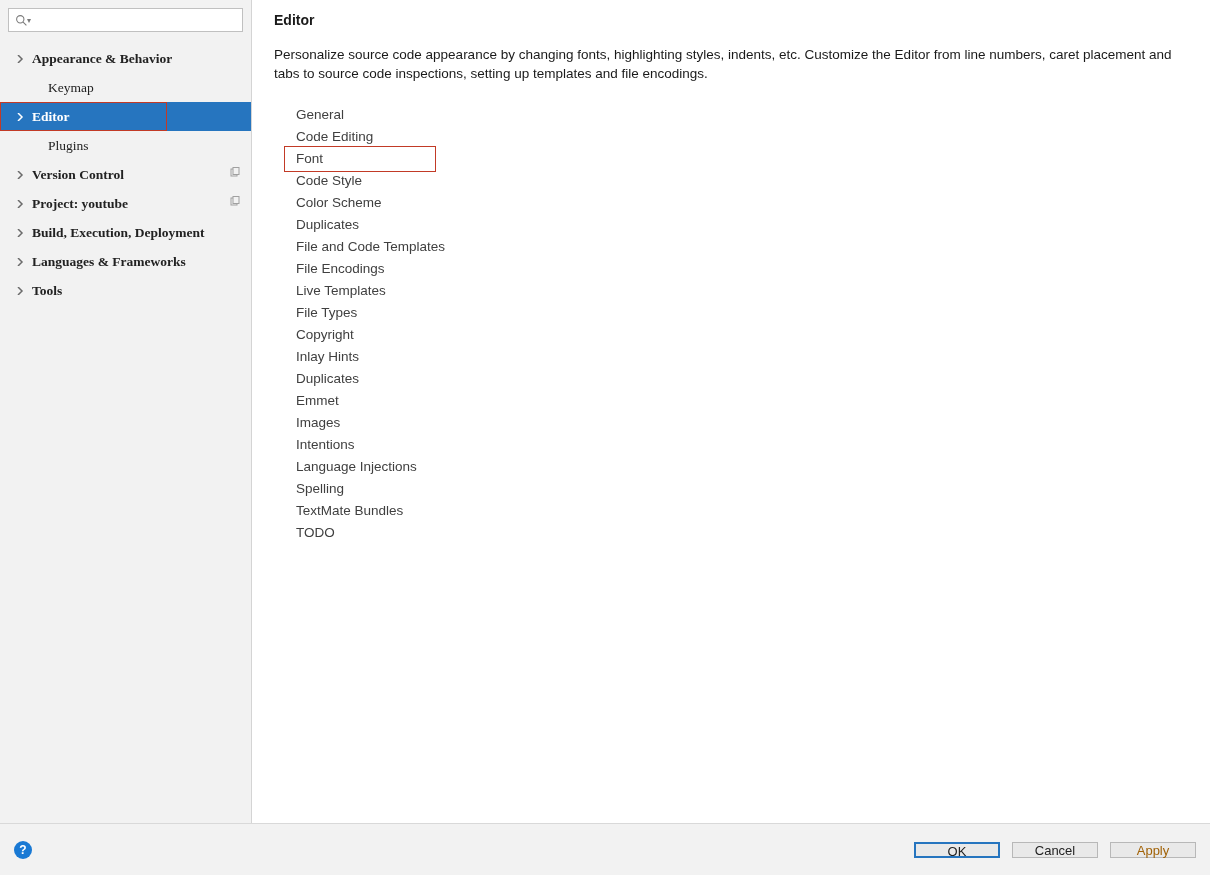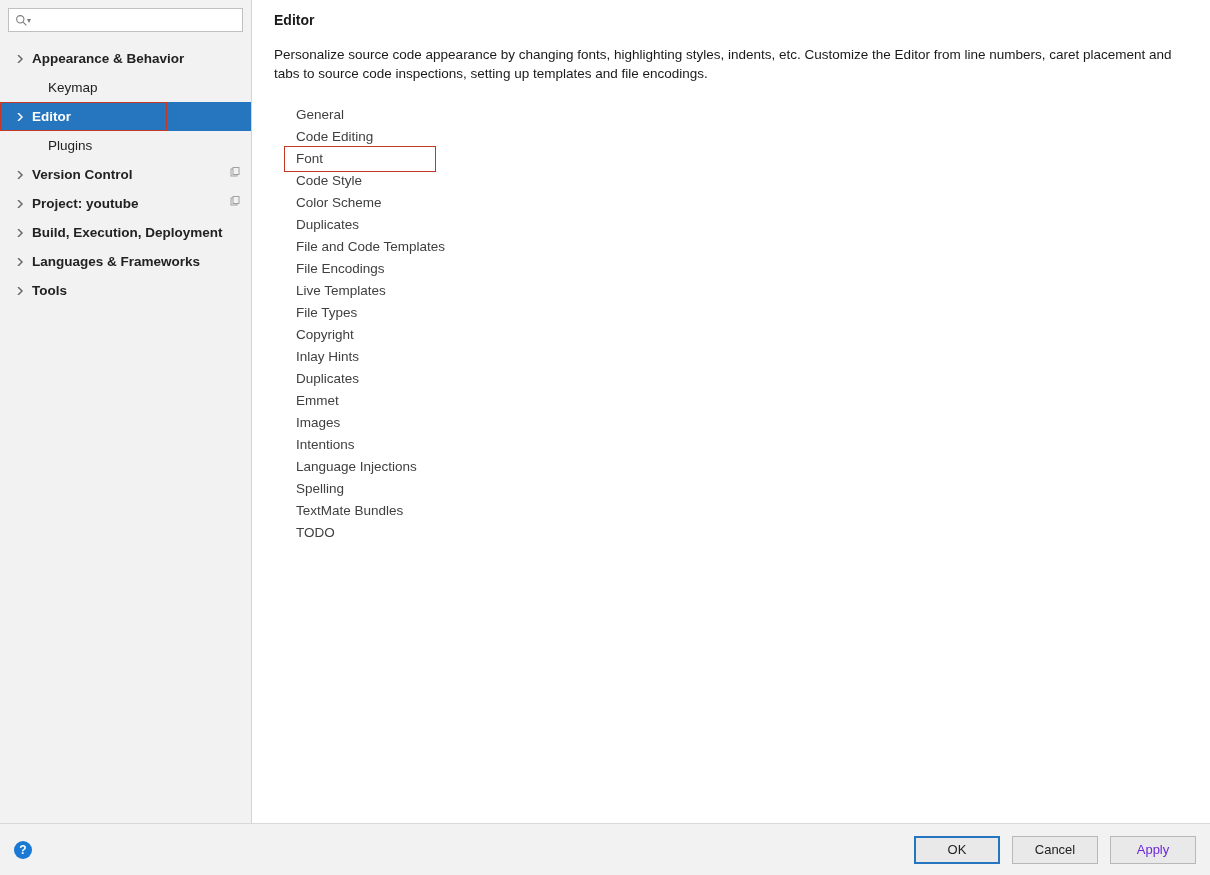--- a/index.html
+++ b/index.html
@@ -46,20 +46,21 @@
       border: none;
       outline: none;
       flex: 1;
       font-size: 13px;
       background: transparent;
     }
     .tree {
       flex: 1;
       overflow-y: auto;
       padding-top: 6px;
+      font-family: Liberation Serif, serif;
     }
     .tree-item {
       display: flex;
       align-items: center;
       height: 29px;
       padding-left: 12px;
       cursor: pointer;
       font-weight: 600;
       font-size: 13.5px;
       color: #222;
@@ -153,34 +154,34 @@
       display: flex;
       align-items: center;
       justify-content: center;
       font-size: 12px;
       font-weight: 700;
       cursor: pointer;
     }
     .button-spacer { flex: 1; }
     .footer-button {
       min-width: 86px;
-      height: 28px;
+      height: 16px;
       margin-left: 12px;
       border: 1px solid #b8b8b8;
       background: #e9e9e9;
       font-size: 13px;
       cursor: pointer;
       color: #222;
     }
     .footer-button.primary {
       border: 2px solid #2675bf;
       background: #e9e9e9;
     }
     .footer-button:disabled {
-      color: #6d28d9;
+      color: #a16207;
       cursor: default;
     }
   </style>
 </head>
 <body>
 
 <div class="main-container">
   <div class="sidebar">
     <div class="search-box">
       <span class="search-icon">

